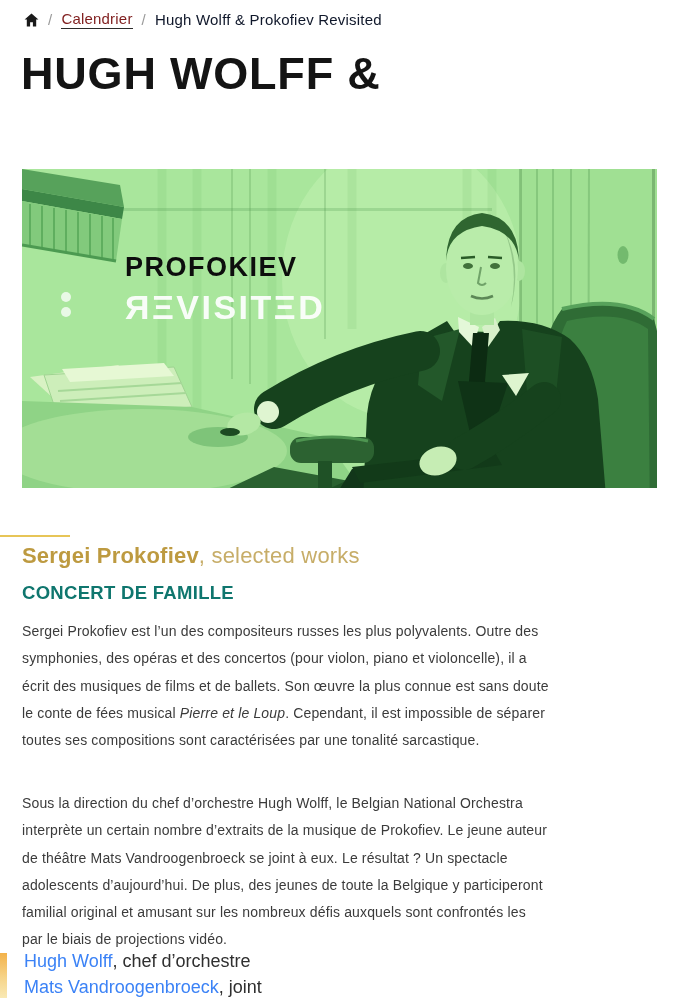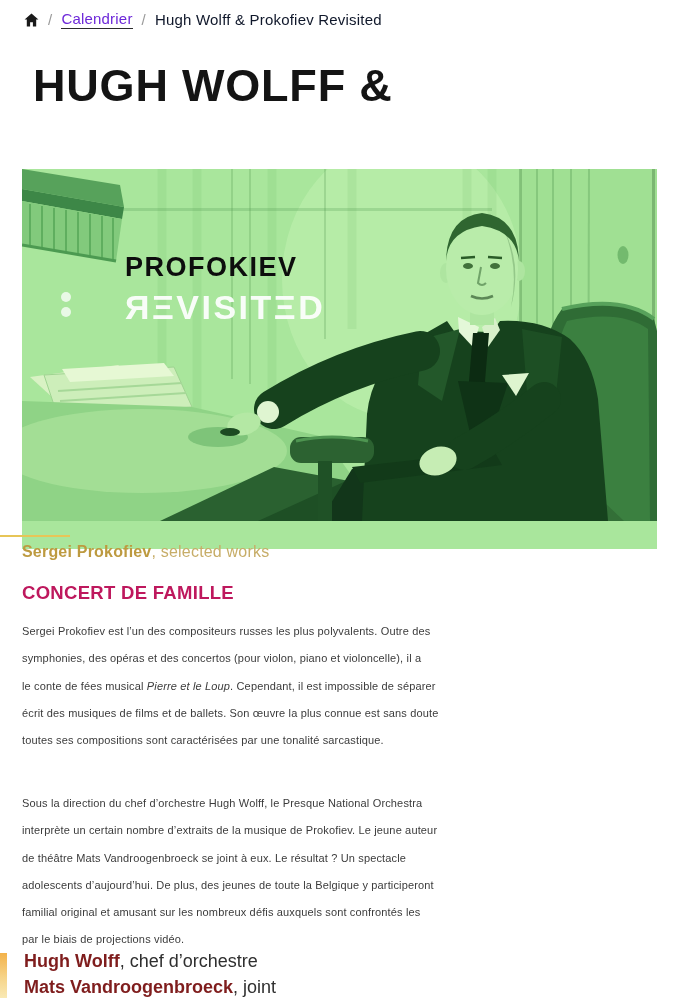--- a/index.html
+++ b/index.html
@@ -4,63 +4,63 @@
 <style>
   html,body{margin:0;padding:0;}
   .page{
     position:relative;width:676px;height:998px;overflow:hidden;background:#ffffff;
     font-family:"Liberation Sans",sans-serif;color:#3b3b3b;
   }
   
   .breadcrumb{position:absolute;top:10px;left:24px;display:flex;align-items:center;gap:9px;font-size:15px;letter-spacing:.2px;}
   .crumb-home{display:flex;align-items:center;cursor:pointer;}
   .crumb-sep{color:#9a9a9a;}
-  .crumb-link{color:#6d28d9;text-decoration:none;border-bottom:1.5px solid #2b2b2b;padding-bottom:1px;cursor:pointer;}
+  .crumb-link{color:#7f1d1d;text-decoration:none;border-bottom:1.5px solid #2b2b2b;padding-bottom:1px;cursor:pointer;}
   .crumb-current{color:#0f172a;}
   
   .title{position:absolute;top:50px;left:21px;font-size:45px;line-height:47px;font-weight:800;letter-spacing:.8px;color:#141414;}
   .title span{display:block;}
   
-  .hero{position:absolute;top:169px;left:22px;width:635px;height:380px;background:#a9e69c;overflow:hidden;}
+  .hero{position:absolute;top:169px;left:22px;width:635px;height:319px;background:#a9e69c;overflow:hidden;}
   .hero svg{display:block;}
   
   .divider{position:absolute;top:535px;left:0;width:70px;height:2px;background:#e7c557;}
-  .program{position:absolute;top:543px;left:22px;font-size:16px;letter-spacing:.2px;}
+  .program{position:absolute;top:543px;left:22px;font-size:22px;letter-spacing:.2px;}
   .program .composer{font-weight:700;color:#bd9a40;}
   .program .detail{color:#c7ad68;}
   
-  .heading{position:absolute;top:582px;left:22px;font-size:18.5px;font-weight:700;letter-spacing:.3px;color:#be185d;}
-  
-  .para{position:absolute;left:22px;width:648px;font-size:11px;line-height:27.3px;letter-spacing:.15px;color:#3b3b3b;white-space:nowrap;}
+  .heading{position:absolute;top:582px;left:22px;font-size:18.5px;font-weight:700;letter-spacing:.3px;color:#0f766e;}
+  
+  .para{position:absolute;left:22px;width:648px;font-size:14px;line-height:27.3px;letter-spacing:.15px;color:#3b3b3b;white-space:nowrap;}
   .p1{top:618px;}
   .p2{top:790px;}
   .para em{font-style:italic;}
   
   .credits{position:absolute;top:949px;left:24px;font-size:18px;line-height:25.5px;color:#2f2f2f;}
-  .credits b{font-weight:700;color:#7f1d1d;}
+  .credits b{font-weight:400;color:#3b82f6;}
   .accent-bar{position:absolute;top:953px;left:0;width:7px;height:45px;background:linear-gradient(180deg,#f3b24a 0%,#f6d489 55%,#f9e9b4 100%);}
 </style>
 </head>
 <body>
 
 <div class="page">
 
   <nav class="breadcrumb">
     <span class="crumb-home">
       <svg width="15" height="14" viewBox="0 0 15 14">
         <path d="M7.5 0.6 L14.4 6.4 H12.2 V13.4 H8.9 V9.3 H6.1 V13.4 H2.8 V6.4 H0.6 Z" fill="#1a1a1a"></path>
       </svg>
     </span>
     <span class="crumb-sep">/</span>
     <a class="crumb-link">Calendrier</a>
     <span class="crumb-sep">/</span>
     <span class="crumb-current">Hugh Wolff &amp; Prokofiev Revisited</span>
   </nav>
 
-  <h1 class="title" style="margin:12px;">
+  <h1 class="title" style="margin:0;">
     <span>HUGH WOLFF &amp;</span>
   </h1>
 
   <div class="hero">
     <svg width="635" height="352" viewBox="0 0 635 352" font-family="Liberation Sans, sans-serif">
 
       <rect x="0" y="0" width="635" height="352" fill="#a9e69c"></rect>
       <ellipse cx="380" cy="110" rx="120" ry="140" fill="#bdf0ae" opacity="0.65"></ellipse>
 
       <g stroke="rgba(70,150,70,0.09)" stroke-width="9">
@@ -188,27 +188,27 @@
 
   <div class="program">
     <span class="composer">Sergei Prokofiev</span><span class="detail">, selected works</span>
   </div>
 
   <div class="heading">CONCERT DE FAMILLE</div>
 
   <div class="para p1">
     <div>Sergei Prokofiev est l’un des compositeurs russes les plus polyvalents. Outre des</div>
     <div>symphonies, des opéras et des concertos (pour violon, piano et violoncelle), il a</div>
+    <div>écrit des musiques de films et de ballets. Son œuvre la plus connue est sans doute</div>
     <div><span>le conte de fées musical </span><em>Pierre et le Loup</em><span>. Cependant, il est impossible de séparer</span></div>
-    <div>écrit des musiques de films et de ballets. Son œuvre la plus connue est sans doute</div>
     <div>toutes ses compositions sont caractérisées par une tonalité sarcastique.</div>
   </div>
 
   <div class="para p2">
-    <div>Sous la direction du chef d’orchestre Hugh Wolff, le Presque National Orchestra</div>
+    <div>Sous la direction du chef d’orchestre Hugh Wolff, le Belgian National Orchestra</div>
     <div>interprète un certain nombre d’extraits de la musique de Prokofiev. Le jeune auteur</div>
     <div>de théâtre Mats Vandroogenbroeck se joint à eux. Le résultat ? Un spectacle</div>
     <div>adolescents d’aujourd’hui. De plus, des jeunes de toute la Belgique y participeront</div>
     <div>familial original et amusant sur les nombreux défis auxquels sont confrontés les</div>
     <div>par le biais de projections vidéo.</div>
   </div>
 
   <div class="accent-bar"></div>
   <div class="credits">
     <div><b>Hugh Wolff</b><span>, chef d’orchestre</span></div>

